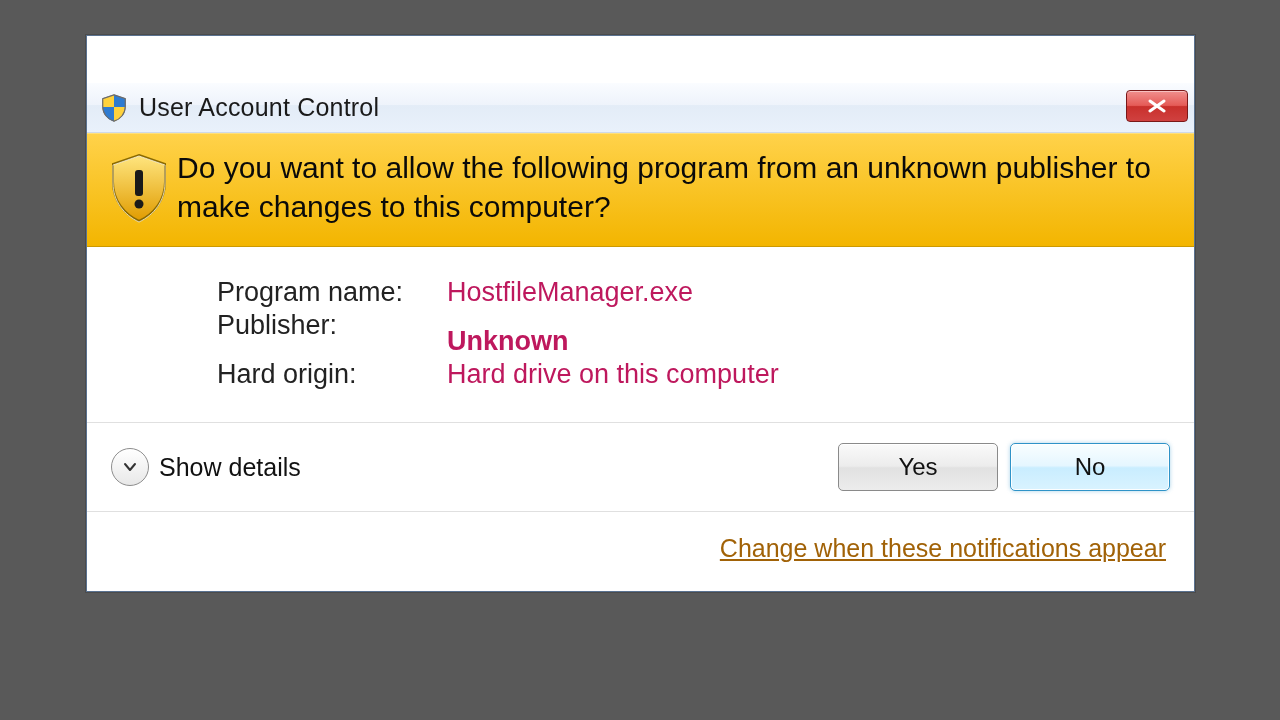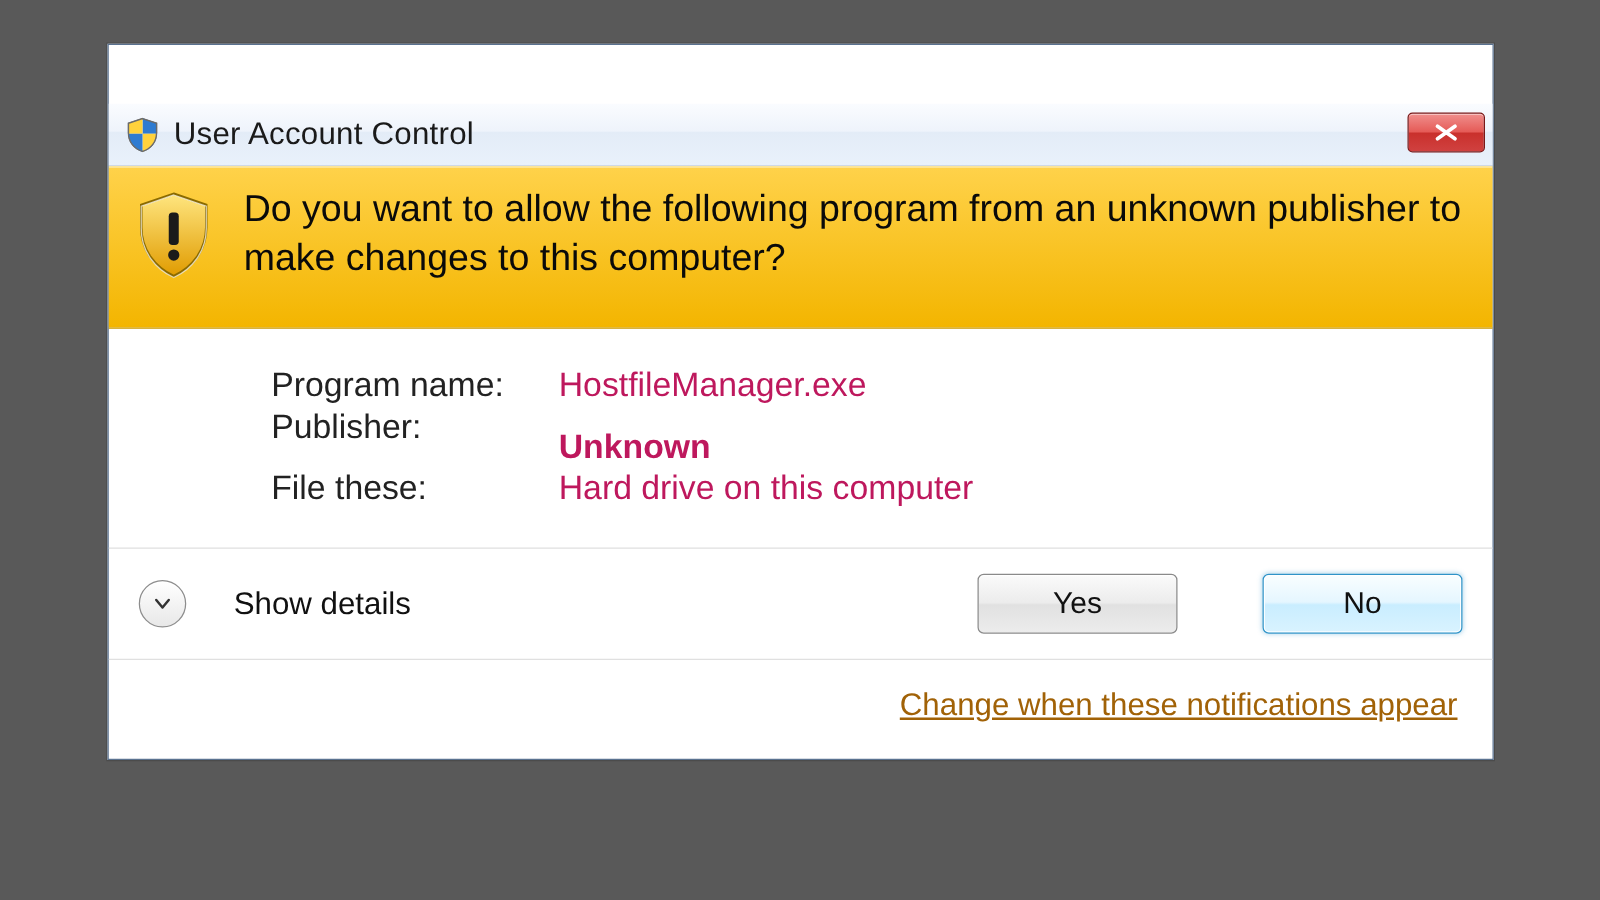--- a/index.html
+++ b/index.html
@@ -59,22 +59,22 @@
     align-items: center;
     justify-content: center;
     margin-top: -4px;
   }
   .close-btn svg { display:block; }
 
   
   .banner {
     display: flex;
     align-items: center;
-    gap: 24px;
-    padding: 14px 20px 36px 20px;
+    gap: 6px;
+    padding: 14px 20px 20px 20px;
     background: linear-gradient(to bottom, #ffd24a 0%, #f3b500 100%);
     border-top: 1px solid #ffe07a;
     border-bottom: 1px solid #cc9900;
   }
   .banner .big-shield {
     flex: 0 0 auto;
     width: 64px;
     height: 70px;
   }
   .banner .question {
@@ -101,21 +101,21 @@
     color: #be185d;
   }
   .details-row .value.bold { font-weight: 600; margin-top: 16px; }
 
   
   .action-row {
     display: flex;
     align-items: center;
     border-top: 1px solid #e0e0e0;
     padding: 20px 24px;
-    gap: 28px;
+    gap: 0;
   }
   .expand {
     width: 36px;
     height: 36px;
     border-radius: 50%;
     border: 1px solid #8d8d8d;
     background: linear-gradient(to bottom, #ffffff, #e8e8e8);
     display: flex;
     align-items: center;
     justify-content: center;
@@ -210,21 +210,21 @@
   <div class="details">
     <div class="details-row">
       <div class="label">Program name:</div>
       <div class="value">HostfileManager.exe</div>
     </div>
     <div class="details-row">
       <div class="label">Publisher:</div>
       <div class="value bold">Unknown</div>
     </div>
     <div class="details-row">
-      <div class="label">File these:</div>
+      <div class="label">Hard origin:</div>
       <div class="value">Hard drive on this computer</div>
     </div>
   </div>
 
   <div class="action-row">
     <div class="expand">
       <svg width="16" height="16" viewBox="0 0 16 16">
         <path d="M3 5 L8 11 L13 5" fill="none" stroke="#333" stroke-width="2" stroke-linecap="round" stroke-linejoin="round"></path>
       </svg>
     </div>

